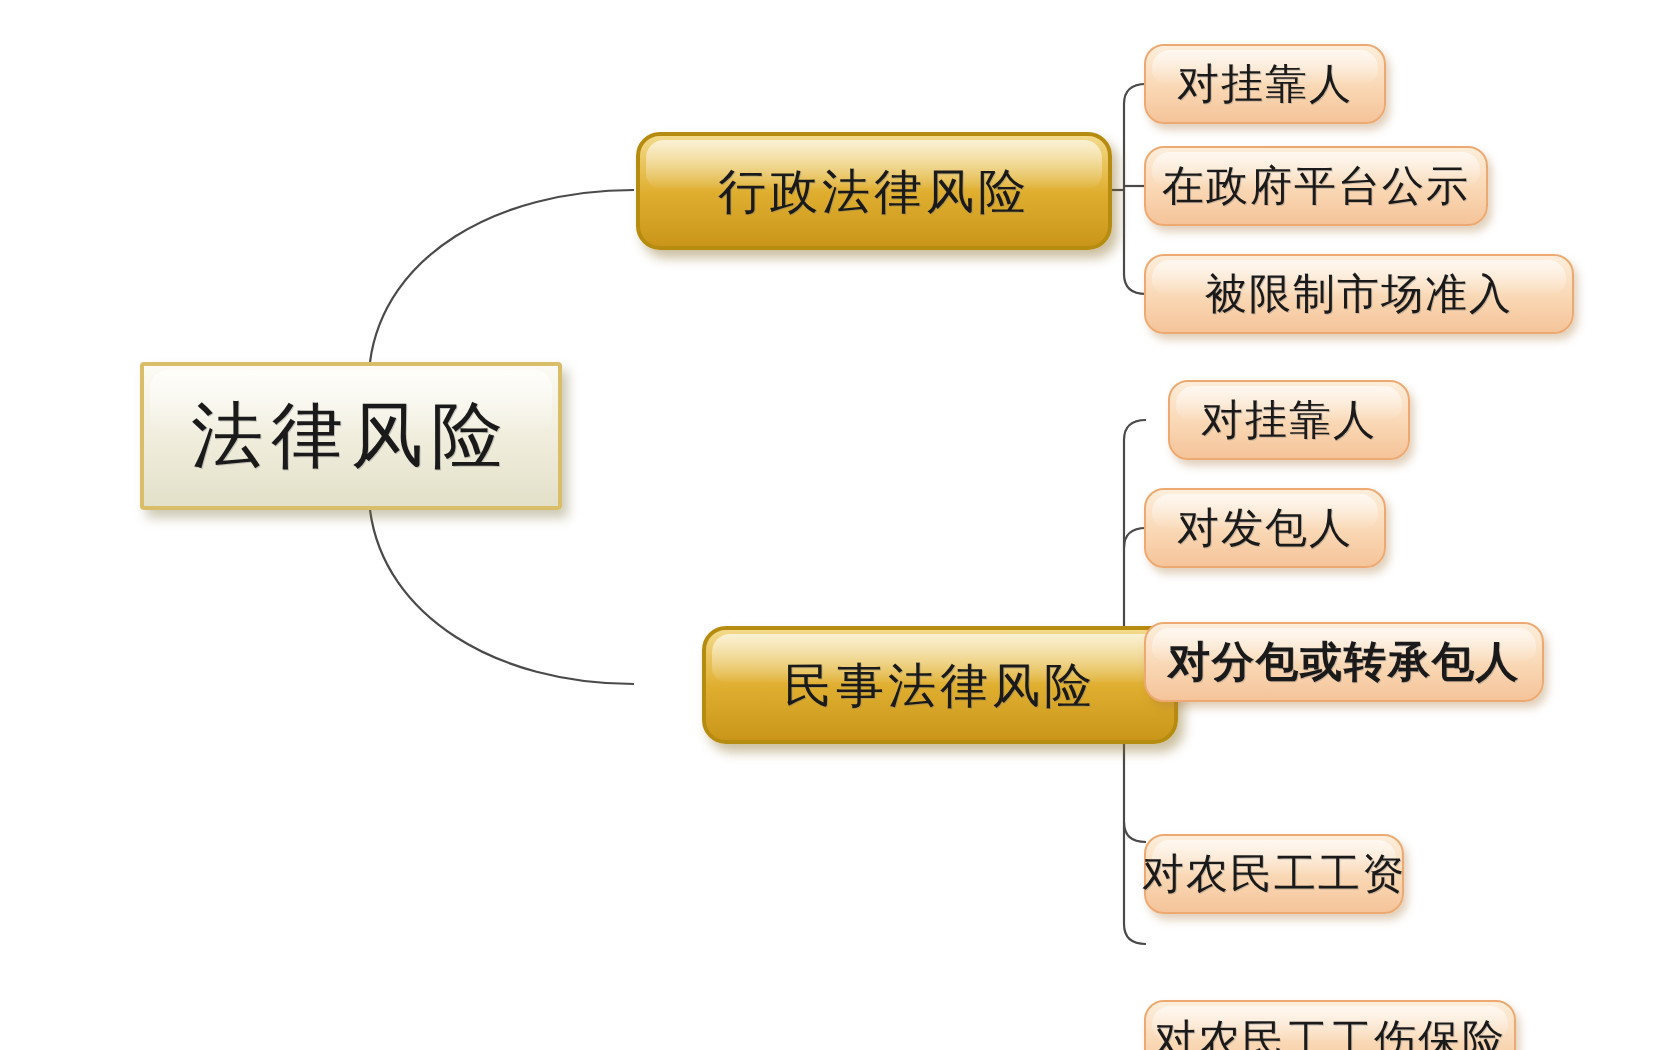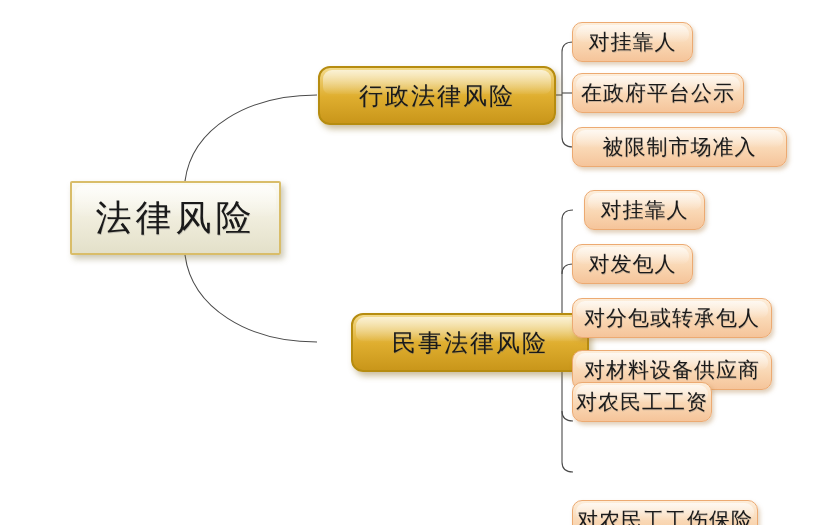--- a/index.html
+++ b/index.html
@@ -92,26 +92,23 @@
   <div class="node node-branch branch-civil">
     <span>民事法律风险</span>
   </div>
 
   <div class="node node-leaf" style="top:190px;width:121px;margin-left:12px;">
     <span>对挂靠人</span>
   </div>
   <div class="node node-leaf" style="top:244px;width:121px;">
     <span>对发包人</span>
   </div>
-  <div class="node node-leaf" style="top:298px;width:200px;">
+  <div class="node node-leaf" style="top:311px;width:200px;font-weight:bold;">
     <span>对分包或转承包人</span>
   </div>
-  <div class="node node-leaf" style="top:350px;width:200px;">
-    <span>对材料设备供应商</span>
-  </div>
-  <div class="node node-leaf" style="top:382px;width:140px;">
+  <div class="node node-leaf" style="top:417px;width:130px;">
     <span>对农民工工资</span>
   </div>
   <div class="node node-leaf" style="top:460px;width:186px;margin-top:40px;">
     <span>对农民工工伤保险</span>
   </div>
 
 </div>
 
 </body></html>

